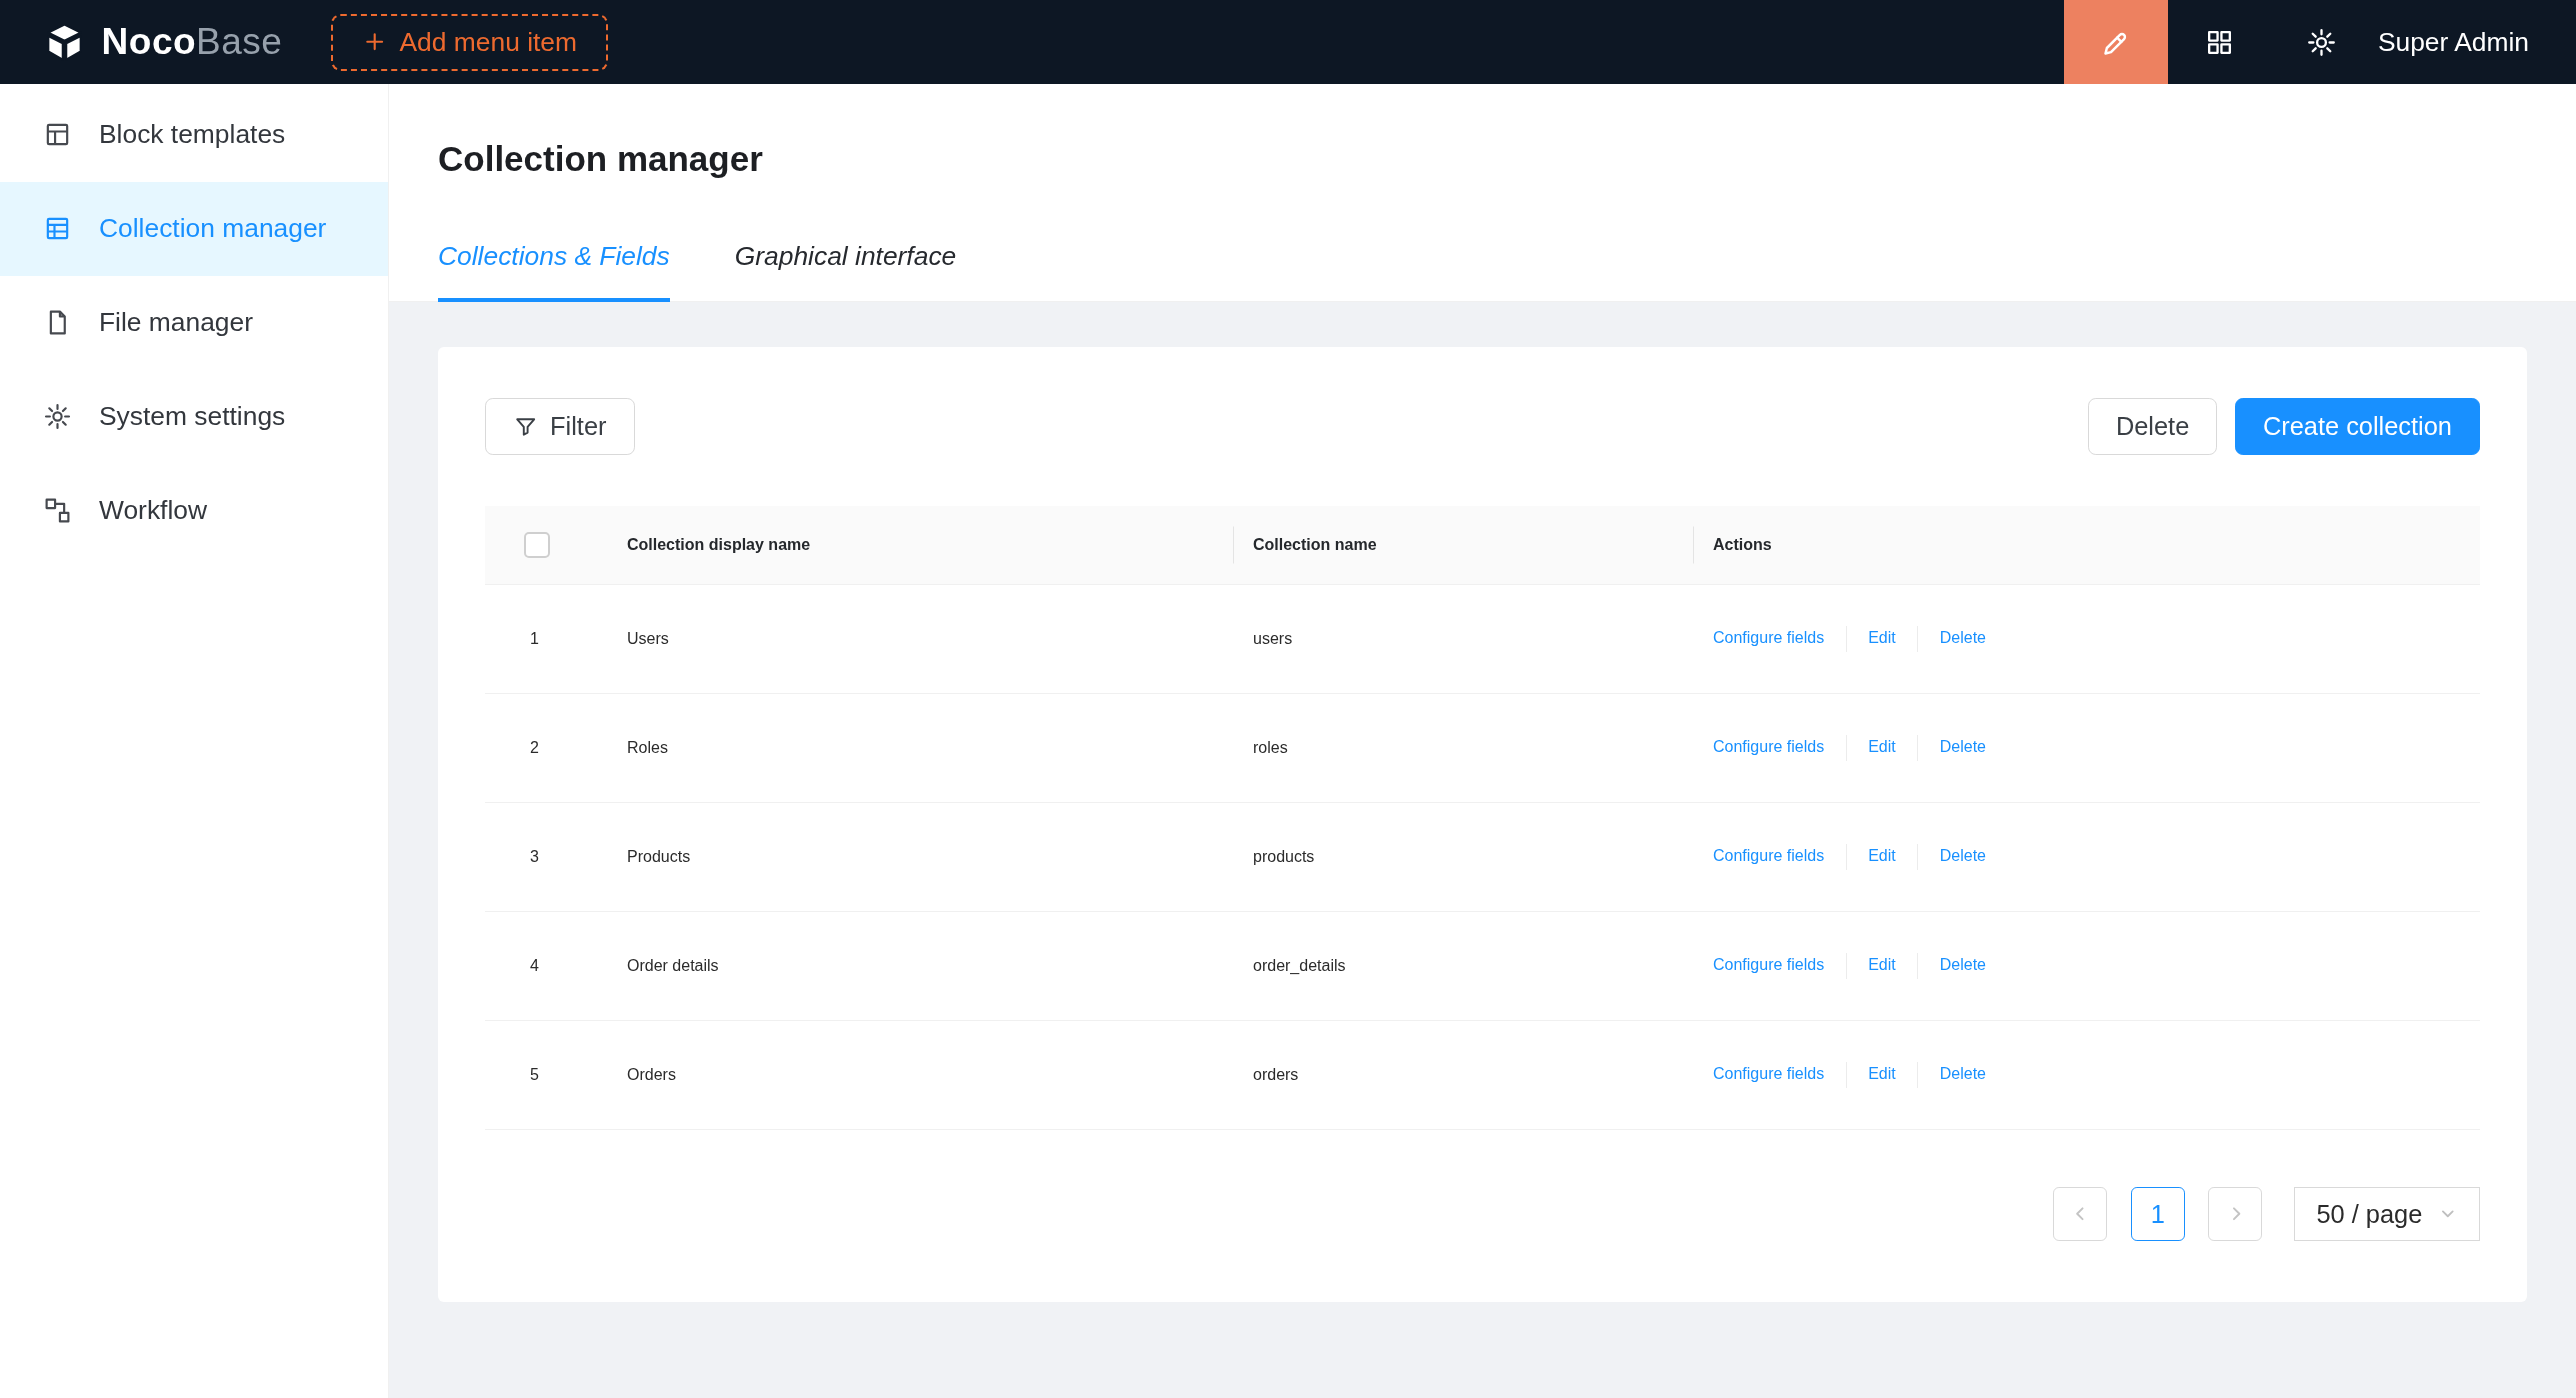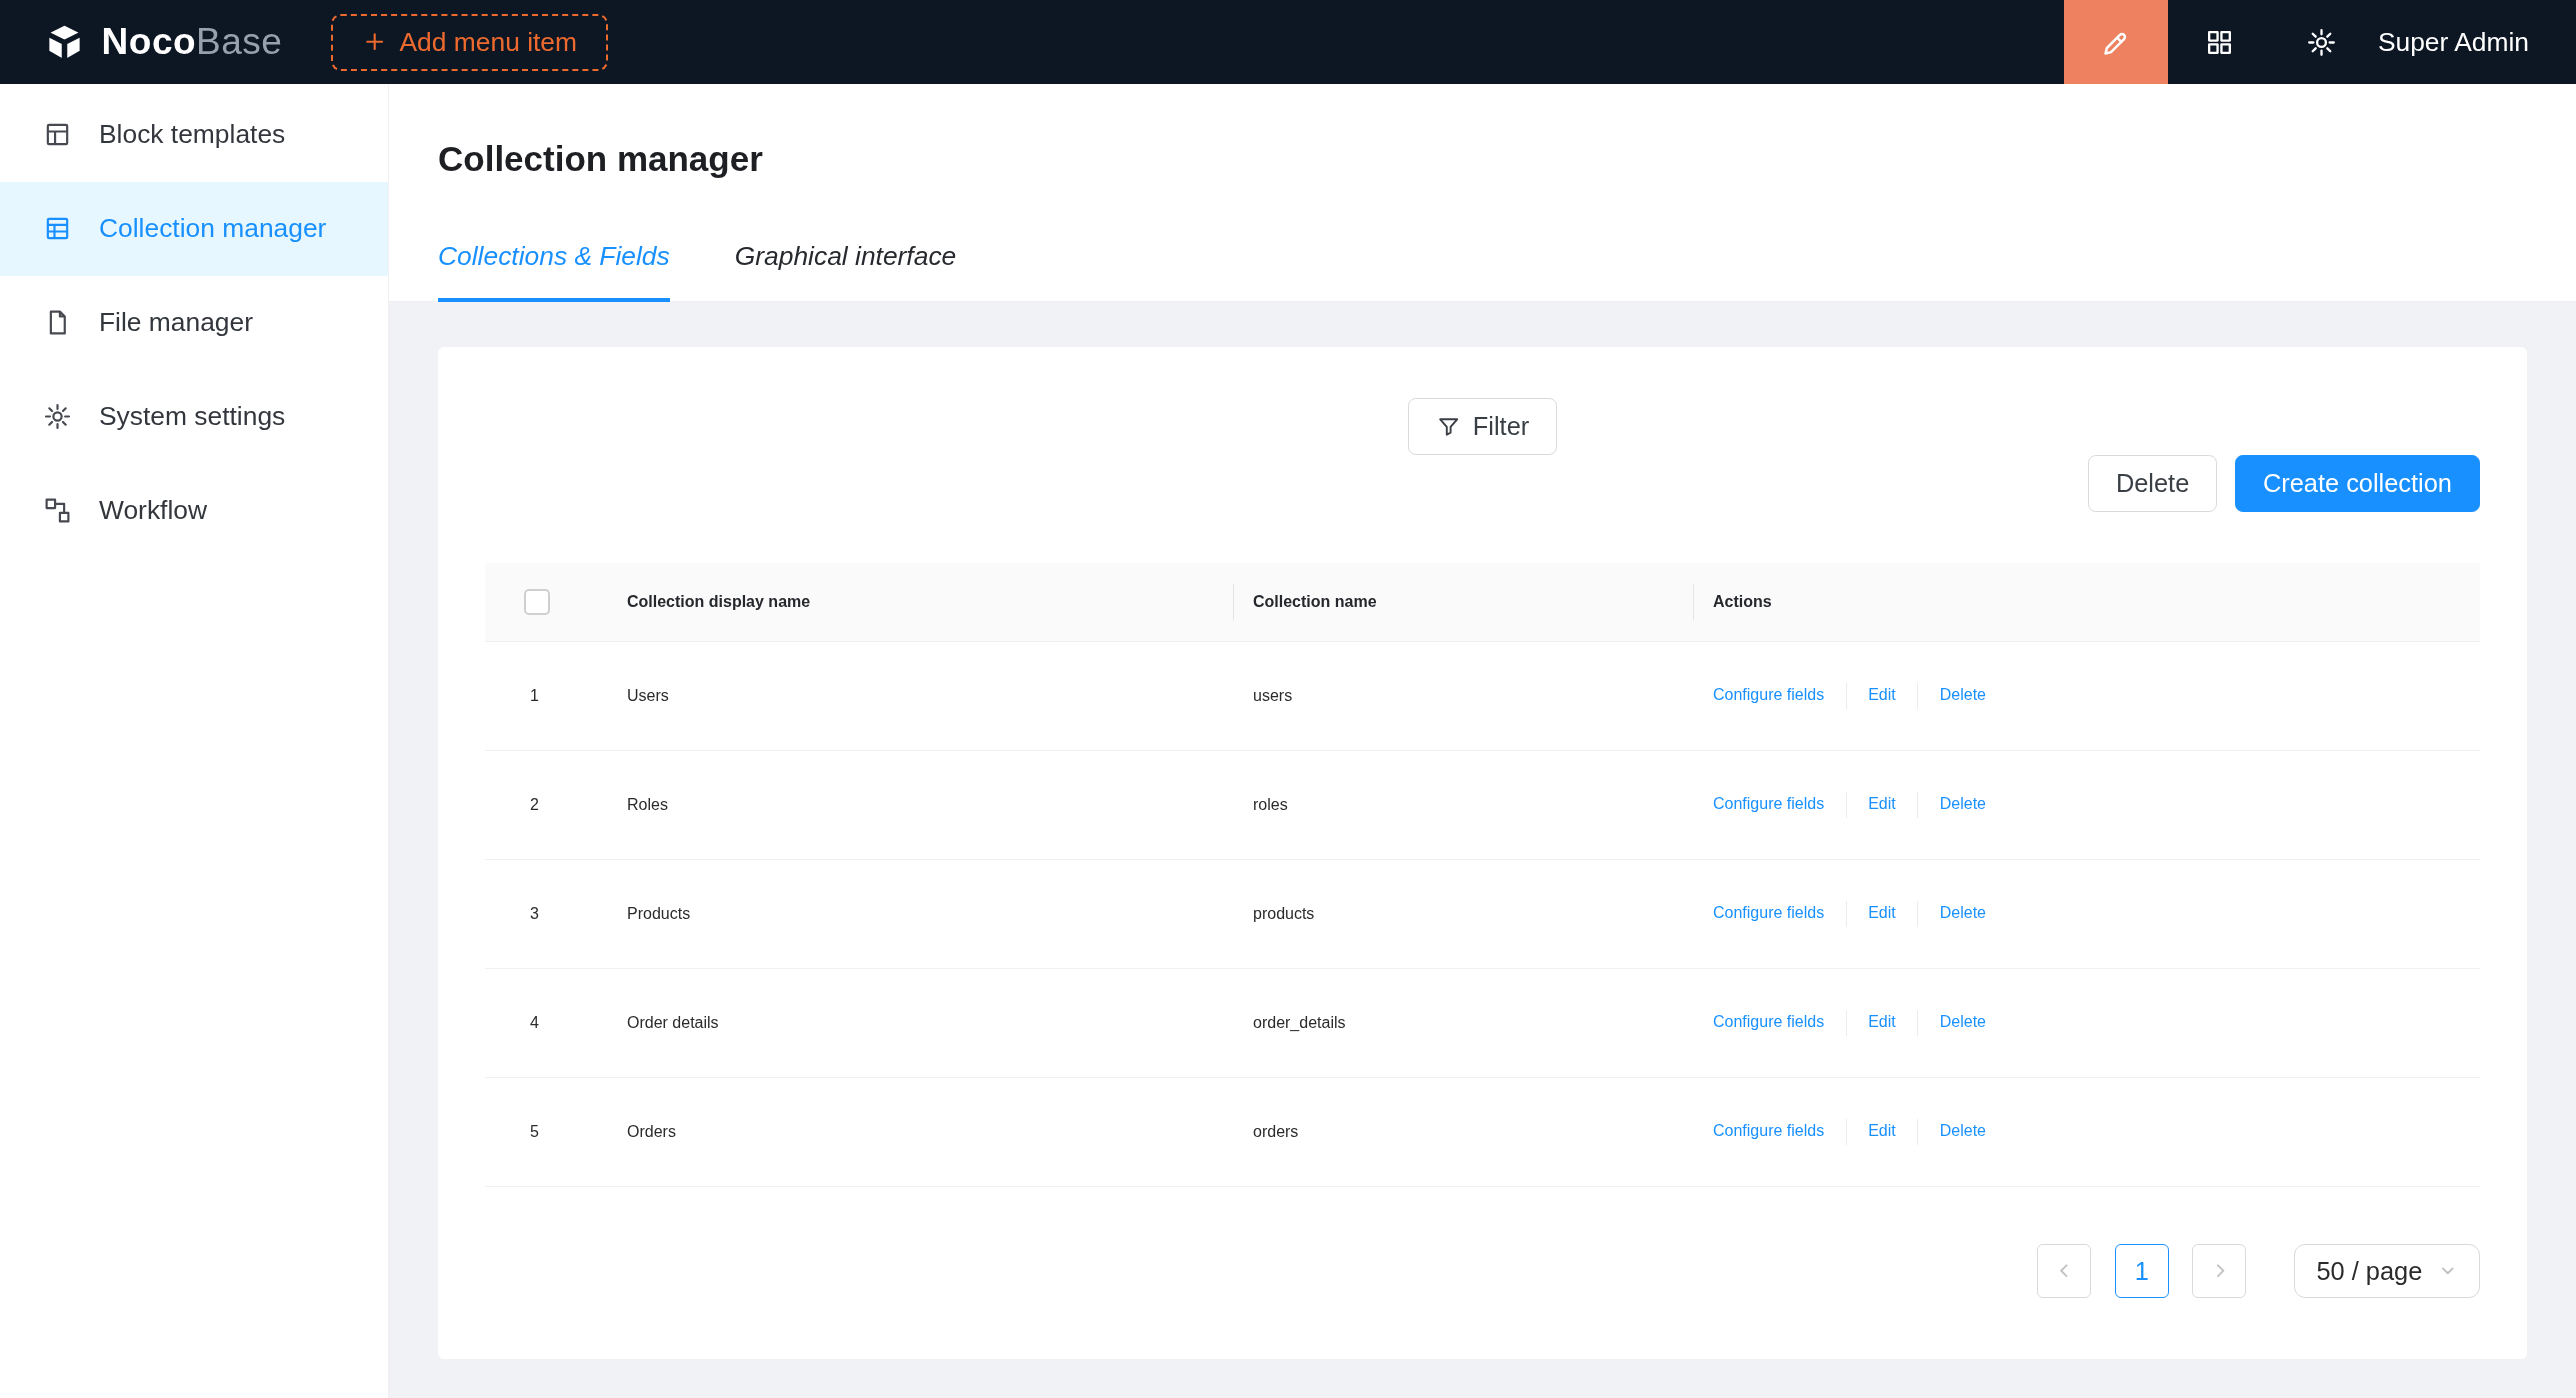--- a/index.html
+++ b/index.html
@@ -41,21 +41,21 @@
   .tabs { display:flex; gap:65px;font-style:italic; }
   .tab { font-size:26.4px; line-height:31px; padding-bottom:29px; color:#26292e; cursor:pointer; position:relative; }
   .tab.active { color:var(--accent,#1890ff); }
   .tab.active::after { content:""; position:absolute; left:0; right:0; bottom:-1px; height:3.9px;
     background:var(--accent,#1890ff); }
 
   .content-body { flex:1; padding:45px 49px; min-height:0; }
   .card { background:#fff; border-radius:5.9px; padding:51px 47px 61px; }
 
   
-  .toolbar { display:flex; align-items:center;flex-direction:column; }
+  .toolbar { display:flex; align-items:center; }
   .btn { height:57px; display:inline-flex; align-items:center; gap:11.7px; padding:0 27px;
     font-size:25.4px; border-radius:7.8px; border:1px solid #d9d9d9; background:#fff; color:#3a3f45;
     cursor:pointer; font-family:inherit; }
   .btn.primary { background:var(--accent,#1890ff); border-color:var(--accent,#1890ff); color:#fff; }
   .toolbar-right { margin-left:auto; display:flex; gap:17.6px; }
 
   
   .table { margin-top:51px; font-size:16px; }
   .trow { display:grid; grid-template-columns:142px 626px 460px 1fr; align-items:center;
     height:109px; border-bottom:1px solid #f0f0f0; }
@@ -70,23 +70,23 @@
   .actions a { color:var(--accent,#1890ff); text-decoration:none; cursor:pointer; }
   .sep { display:inline-block; width:1px; height:25.4px; background:#ececec; margin:0 21.5px;
     vertical-align:middle; }
 
   
   .pagination { display:flex; justify-content:flex-end; align-items:center; gap:23.5px; margin-top:57px; }
   .pg { width:54px; height:54px; border:1px solid #d9d9d9; border-radius:5.9px; background:#fff;
     display:flex; align-items:center; justify-content:center; font-size:25.4px; color:#c4c4c4;
     cursor:pointer; font-family:inherit; }
   .pg.cur { border-color:var(--accent,#1890ff); color:var(--accent,#1890ff); }
-  .pgsize { height:54px; border:1px solid #d9d9d9; border-radius:11px; background:#fff;
+  .pgsize { height:54px; border:1px solid #d9d9d9; border-radius:0; background:#fff;
     display:flex; align-items:center; gap:15.6px; padding:0 21.5px; font-size:25.4px; color:#2b2b2b;
-    margin-left:24px; cursor:pointer; }
+    margin-left:8px; cursor:pointer; }
   .pgsize svg { color:#bfbfbf; }
 
   svg.ic { display:block; }
 </style>
 </head>
 <body>
 
 <div class="app">
 
   <header class="topbar">

